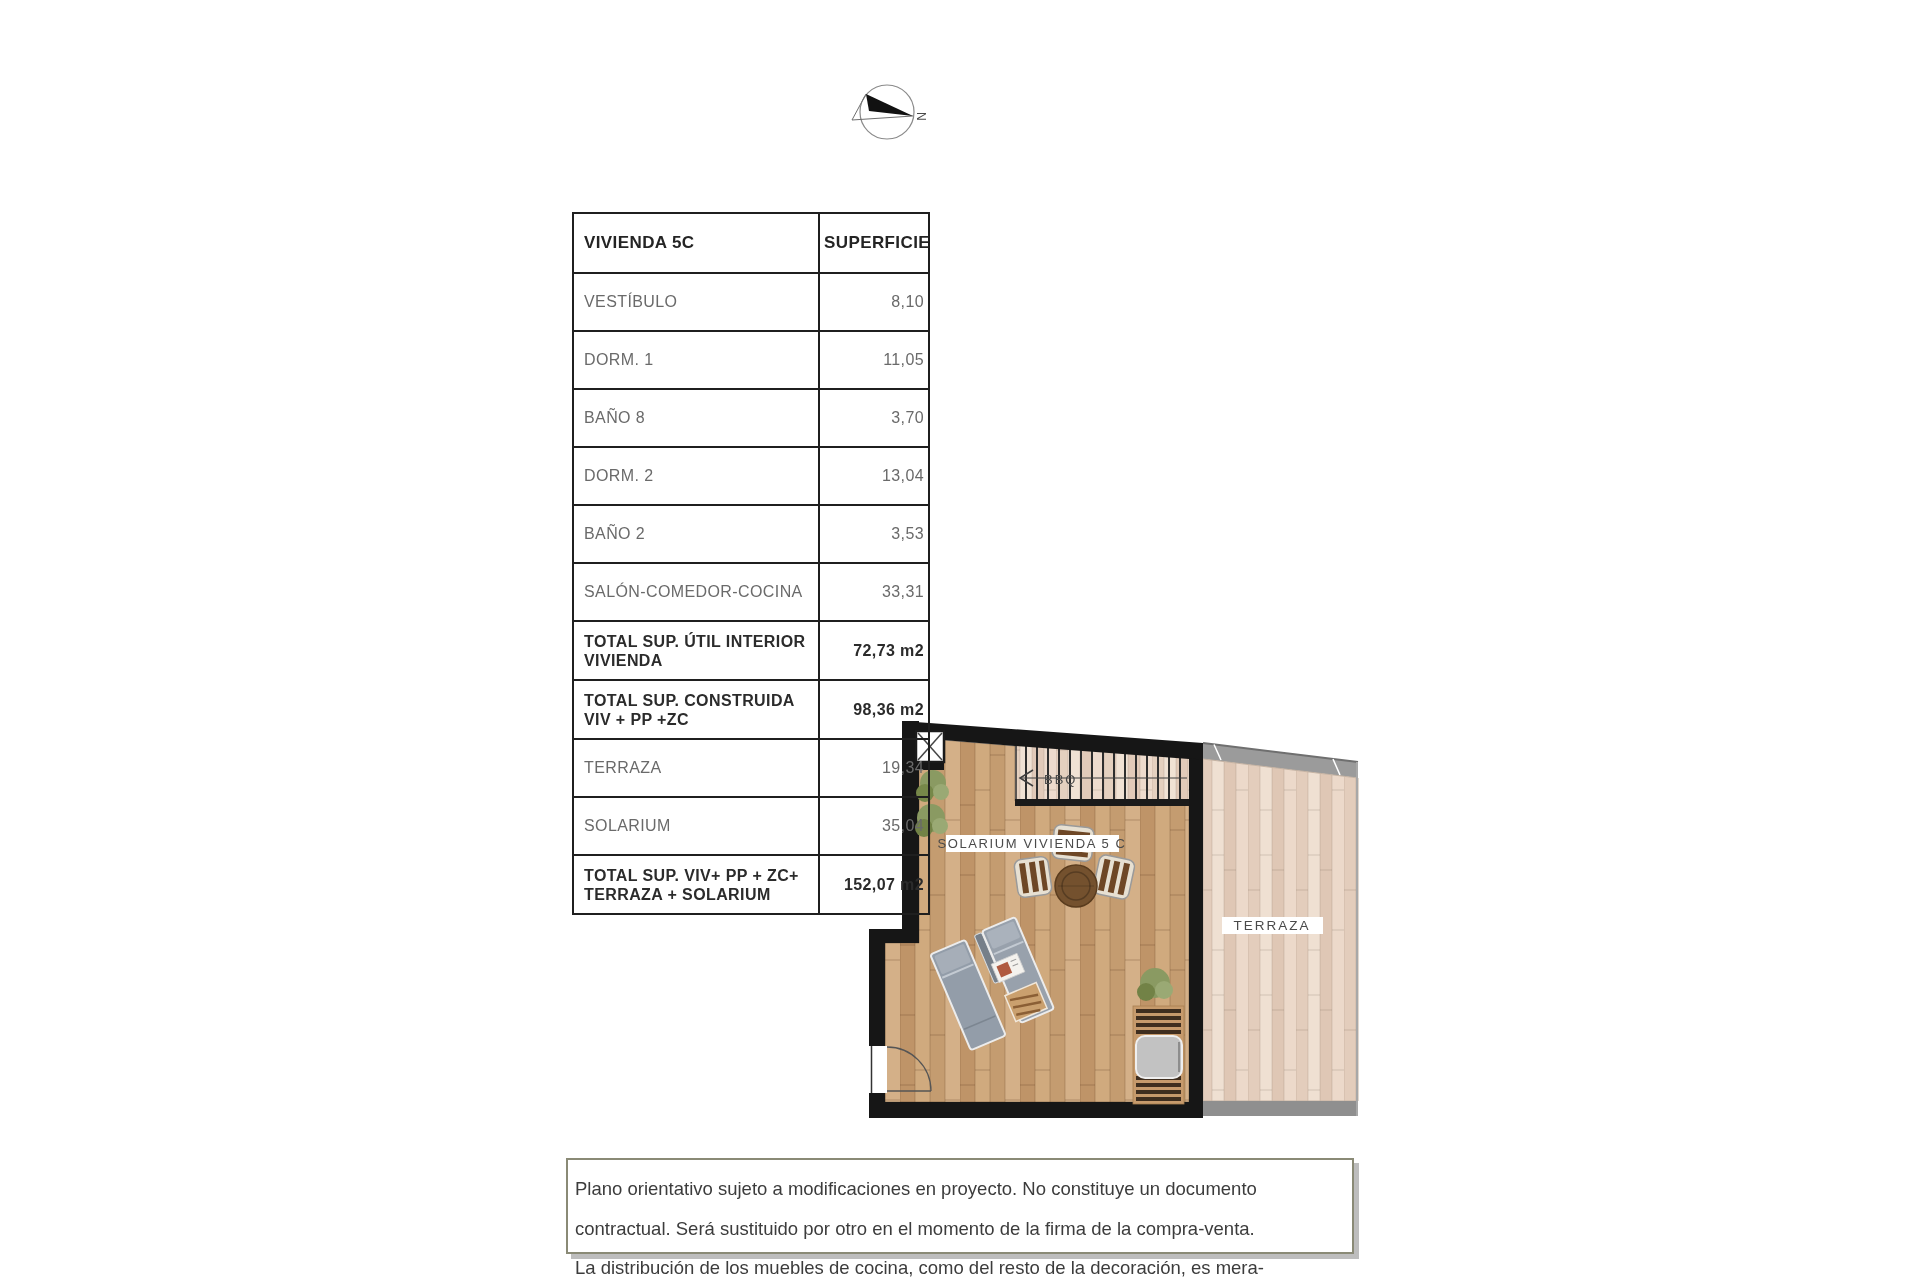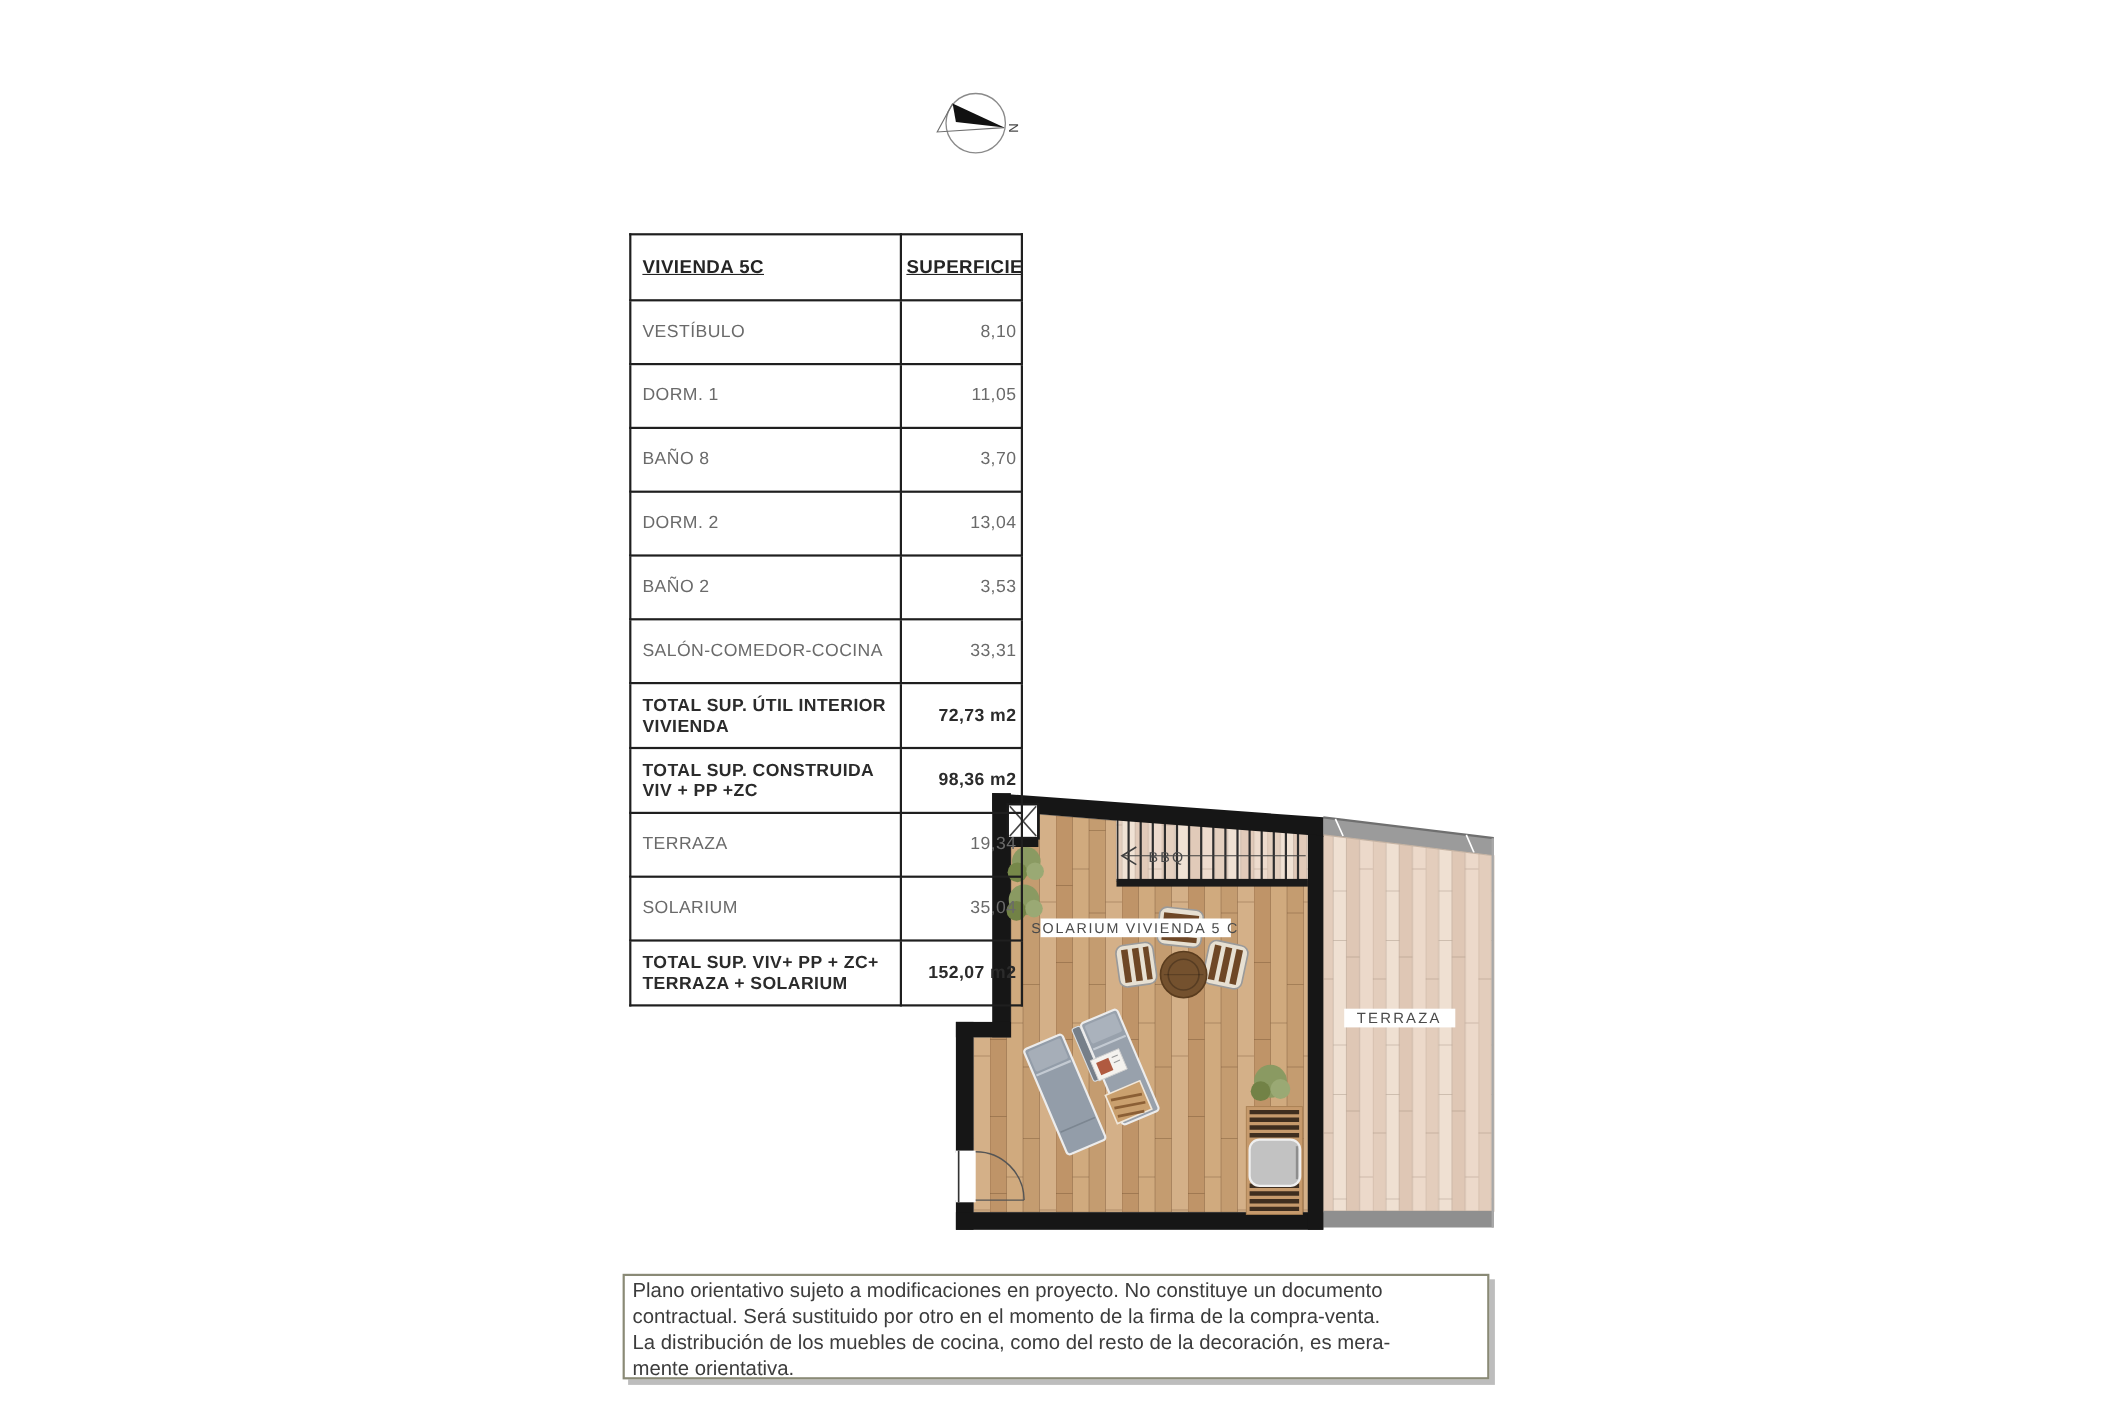--- a/index.html
+++ b/index.html
@@ -17,33 +17,33 @@
     font-family:"Liberation Sans",sans-serif;
   }
   .area-table td{
     border:2px solid #1f1f1f;vertical-align:middle;
     font-size:16px;letter-spacing:.4px;color:#6a6a6a;
     padding:2px 6px 2px 10px;
   }
   .area-table td.val{text-align:right;padding:19px 4px;}
   .area-table tr{height:52px;}
   .area-table tr.hdr{height:35px;}
-  .area-table tr.hdr td{font-weight:bold;color:#242424;font-size:17px;text-decoration:underline;}
+  .area-table tr.hdr td{font-weight:bold;color:#242424;font-size:17px;}
   .area-table tr.total{height:44px;}
   .area-table tr.total td{font-weight:bold;color:#2b2b2b;line-height:19px;}
 
   
   .disclaimer{
     position:absolute;left:566px;top:1158px;width:788px;height:96px;
     border:2px solid #8a8a76;background:#ffffff;
     box-shadow:5px 5px 0 #bdbdbd;
     box-sizing:border-box;padding:1px 7px;
   }
   .disclaimer .dline{
-    font-size:18.5px;line-height:23.5px;color:#3c3c3c;white-space:nowrap;
+    font-size:18.5px;line-height:23.5px;color:#3c3c3c;white-space:nowrap;margin-top:16px;
   }
 </style>
 </head>
 <body>
 
 <div class="page">
 
   <svg class="plan-svg" viewBox="0 0 1920 1280">
     <defs>
       <pattern id="solarwood" patternUnits="userSpaceOnUse" width="60" height="140">

